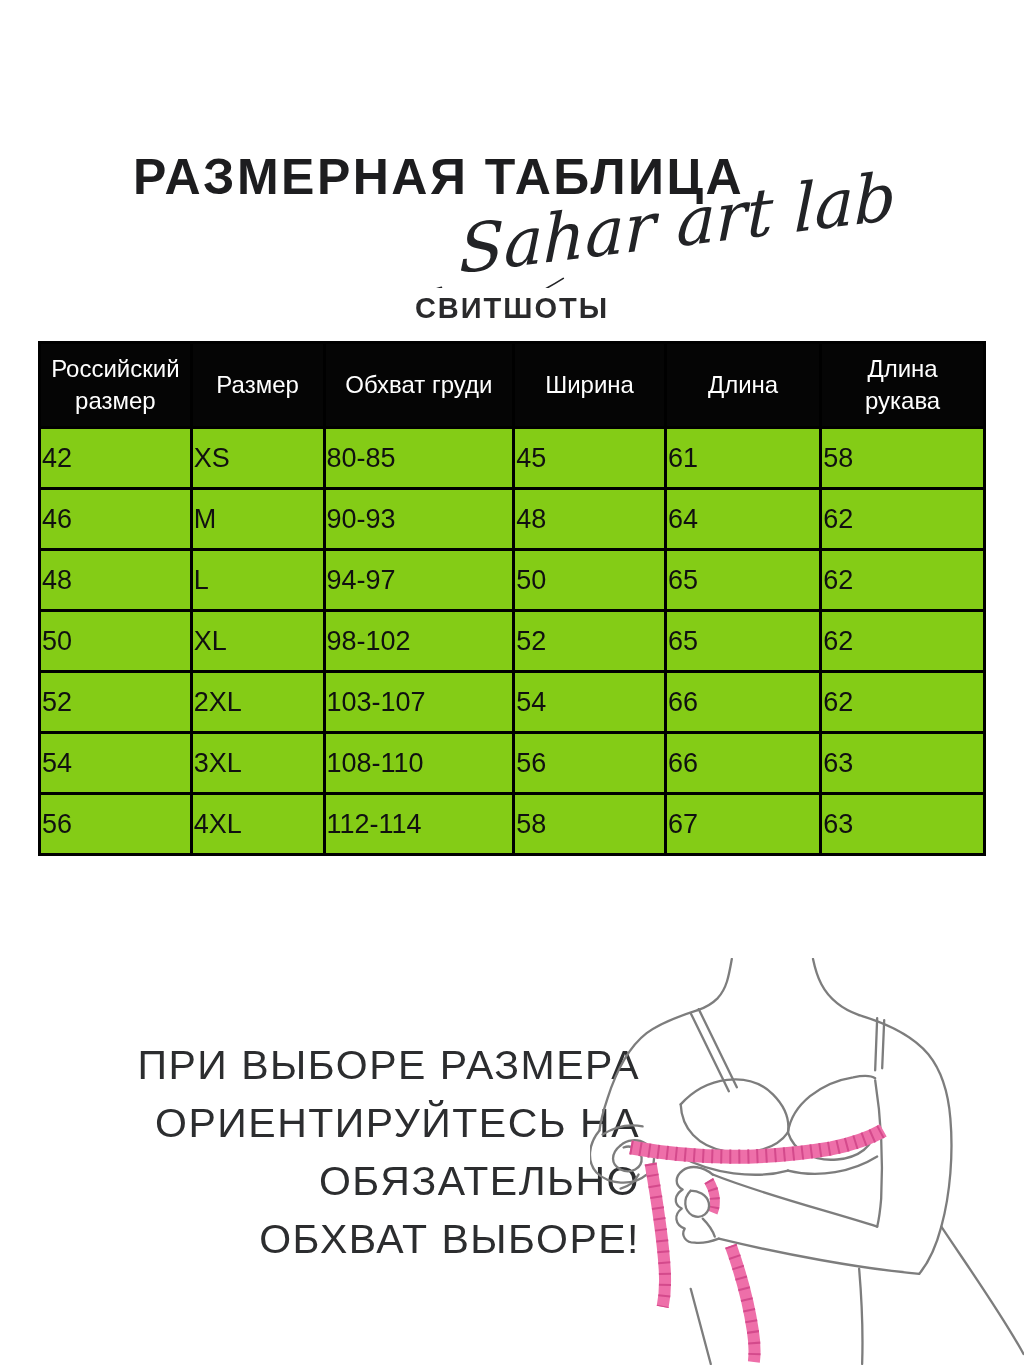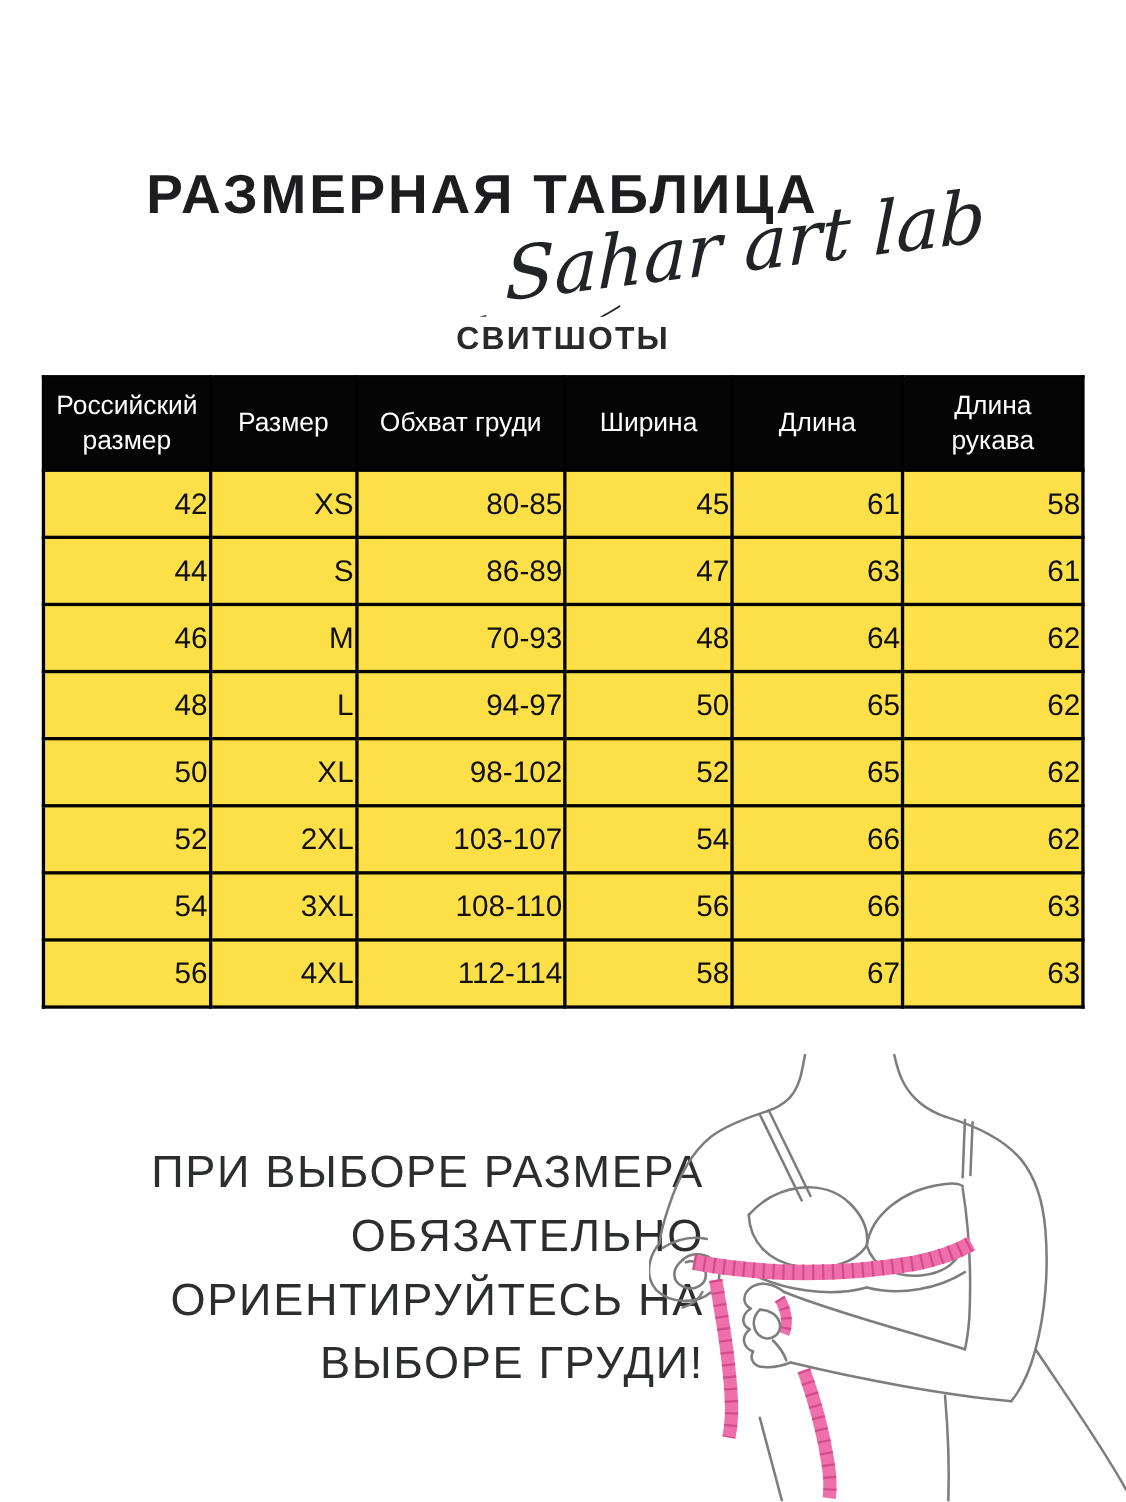--- a/index.html
+++ b/index.html
@@ -31,22 +31,22 @@
     width:100%;border-collapse:collapse;table-layout:fixed;
     border:3px solid #000;
     padding-left:28px;
   }
   table.size-table th{
     background:#050505;color:#fff;font-weight:400;font-size:24px;
     height:82px;text-align:center;vertical-align:middle;
     border:3px solid #000;padding:0 6px;line-height:1.35;
   }
   table.size-table td{
-    border:3px solid #000;height:56px;text-align:right;vertical-align:middle;
-    font-size:27px;color:#101010;background:#fde047;
+    border:3px solid #000;height:56px;text-align:left;vertical-align:middle;
+    font-size:27px;color:#101010;background:#84cc16;
   }
   table.size-table th:nth-child(1){width:16%;}
   table.size-table th:nth-child(2){width:13.8%;}
   table.size-table th:nth-child(3){width:20.4%;}
   table.size-table th:nth-child(4){width:16%;}
   table.size-table th:nth-child(5){width:16.4%;}
   table.size-table th:nth-child(6){width:17.4%;margin-top:20px;}
   
   .note{
     position:absolute;left:60px;top:1036px;width:580px;
@@ -93,31 +93,23 @@
     <tbody>
         <tr>
           <td>42</td>
           <td>XS</td>
           <td>80-85</td>
           <td>45</td>
           <td>61</td>
           <td>58</td>
         </tr>
         <tr>
-          <td>44</td>
-          <td>S</td>
-          <td>86-89</td>
-          <td>47</td>
-          <td>63</td>
-          <td>61</td>
-        </tr>
-        <tr>
           <td>46</td>
           <td>M</td>
-          <td>70-93</td>
+          <td>90-93</td>
           <td>48</td>
           <td>64</td>
           <td>62</td>
         </tr>
         <tr>
           <td>48</td>
           <td>L</td>
           <td>94-97</td>
           <td>50</td>
           <td>65</td>
@@ -154,23 +146,23 @@
           <td>58</td>
           <td>67</td>
           <td>63</td>
         </tr>
       </tbody>
   </table>
 </div>
 
 <div class="note">
   <div>ПРИ ВЫБОРЕ РАЗМЕРА</div>
+  <div>ОРИЕНТИРУЙТЕСЬ НА</div>
   <div>ОБЯЗАТЕЛЬНО</div>
-  <div>ОРИЕНТИРУЙТЕСЬ НА</div>
-  <div>ВЫБОРЕ ГРУДИ!</div>
+  <div>ОБХВАТ ВЫБОРЕ!</div>
 </div>
 
 <div class="illustration">
   <svg viewBox="0 0 432 406">
 
     <path class="lineart" d="M 141,1 C 138,18 136,30 127,40 C 122,45 116,49 107,52"></path>
     <path class="lineart" d="M 222,1 C 226,20 232,34 246,45 C 252,50 260,54 268,57"></path>
 
     <path class="lineart" d="M 107,52 C 85,59 68,66 56,75 C 38,89 26,112 17,140 C 13,152 10,163 9,172"></path>
 

